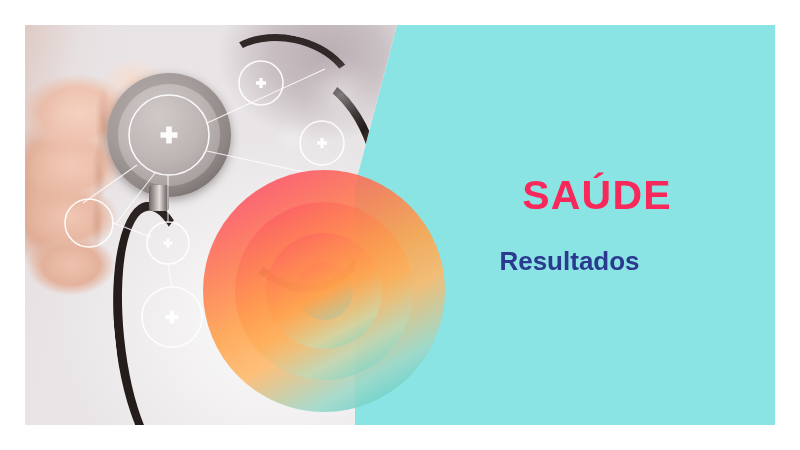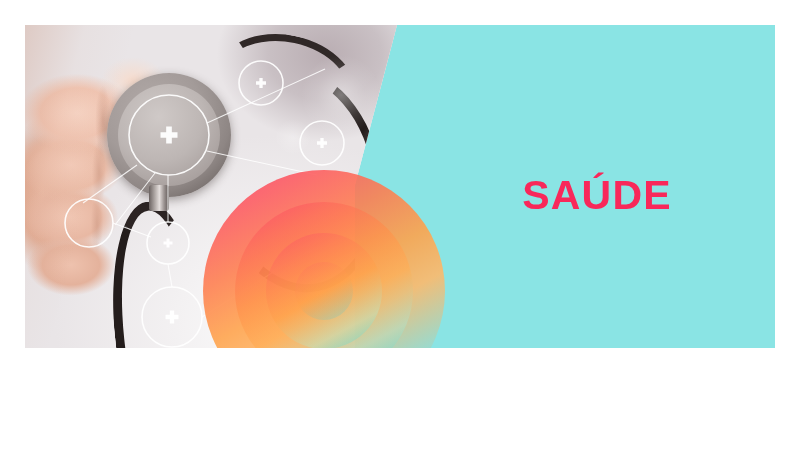--- a/index.html
+++ b/index.html
@@ -10,21 +10,21 @@
   body {
     width: 800px;
     height: 450px;
     overflow: hidden;
     font-family: "Liberation Sans", sans-serif;
   }
 
   #slide {
     position: relative;
     width: 800px;
-    height: 348px;
+    height: 450px;
     background: #ffffff;
     overflow: hidden;
   }
 
   
   #teal-panel {
     position: absolute;
     left: 25px;
     top: 25px;
     width: 750px;
@@ -261,17 +261,18 @@
       <div class="ring" id="ring-outer"></div>
       <div class="ring" id="ring-mid"></div>
       <div class="ring" id="ring-inner"></div>
       <div class="ring" id="ring-core"></div>
     </div>
 
     <div id="text-block">
       <div id="title-saude">SAÚDE</div>
 
       <div id="subtitle-block">
+        <span class="sub-line">Resultados</span>
       </div>
     </div>
 
   </div>
 </div>
 
 </body></html>

